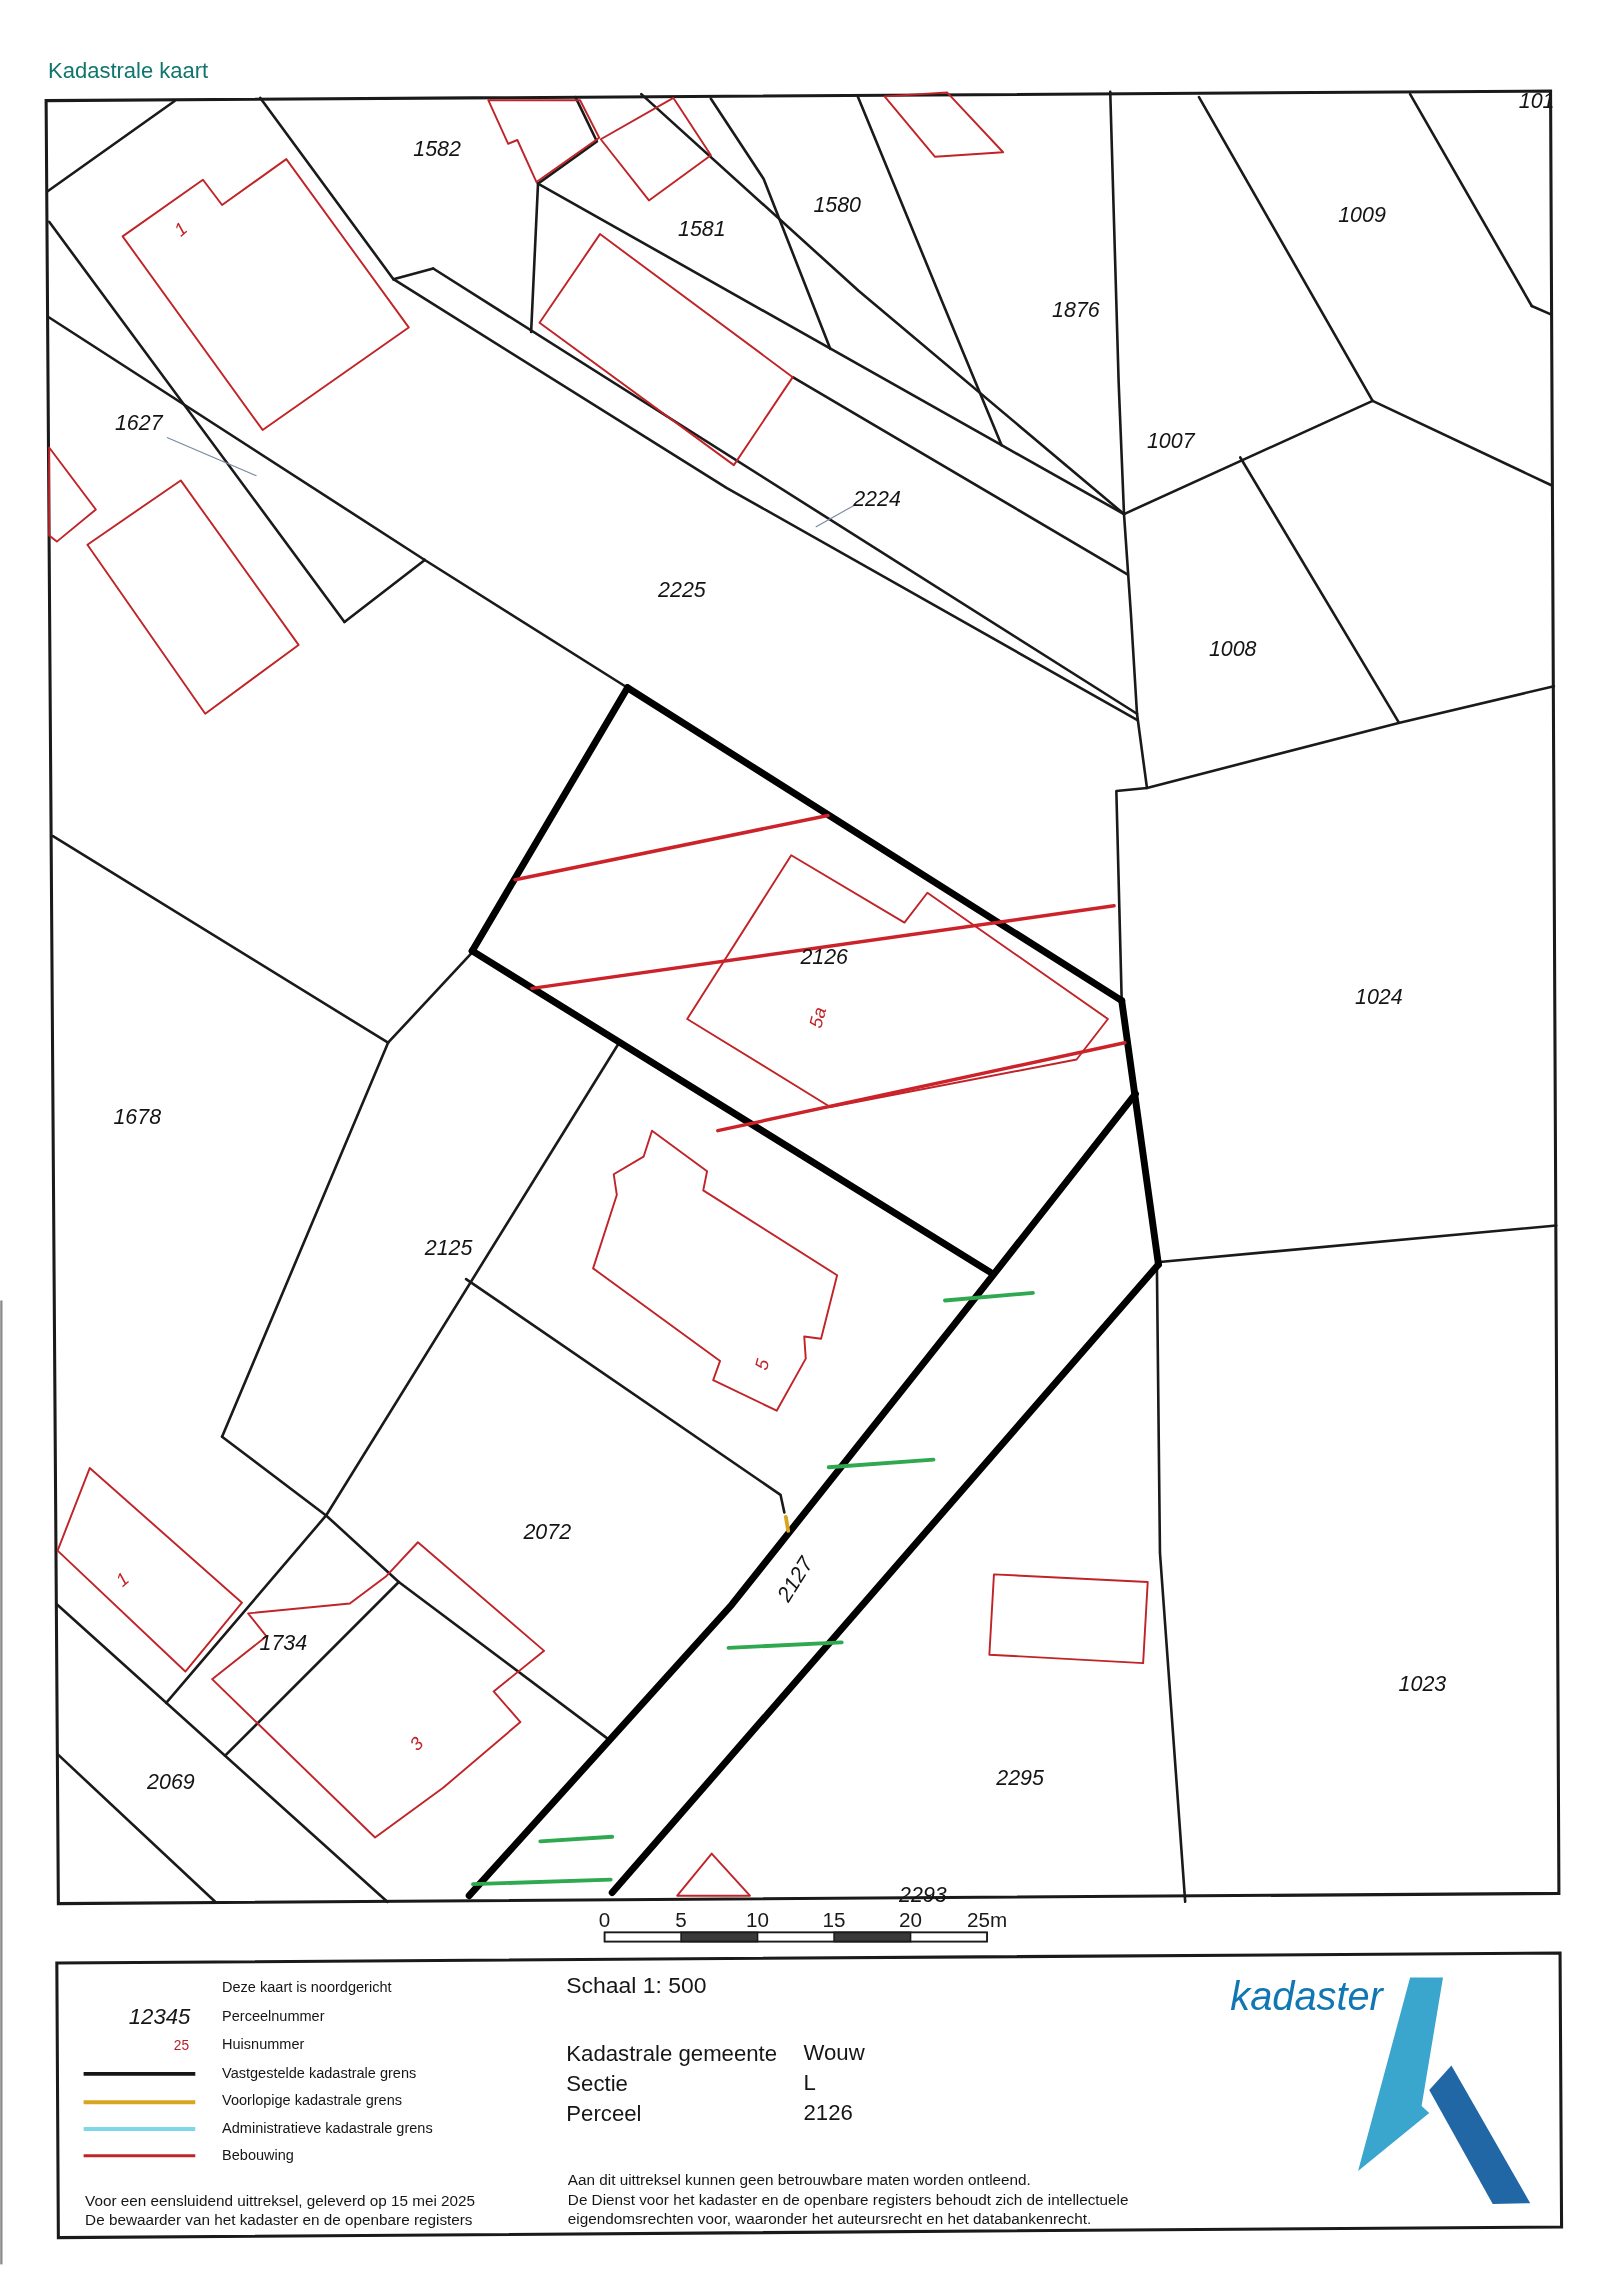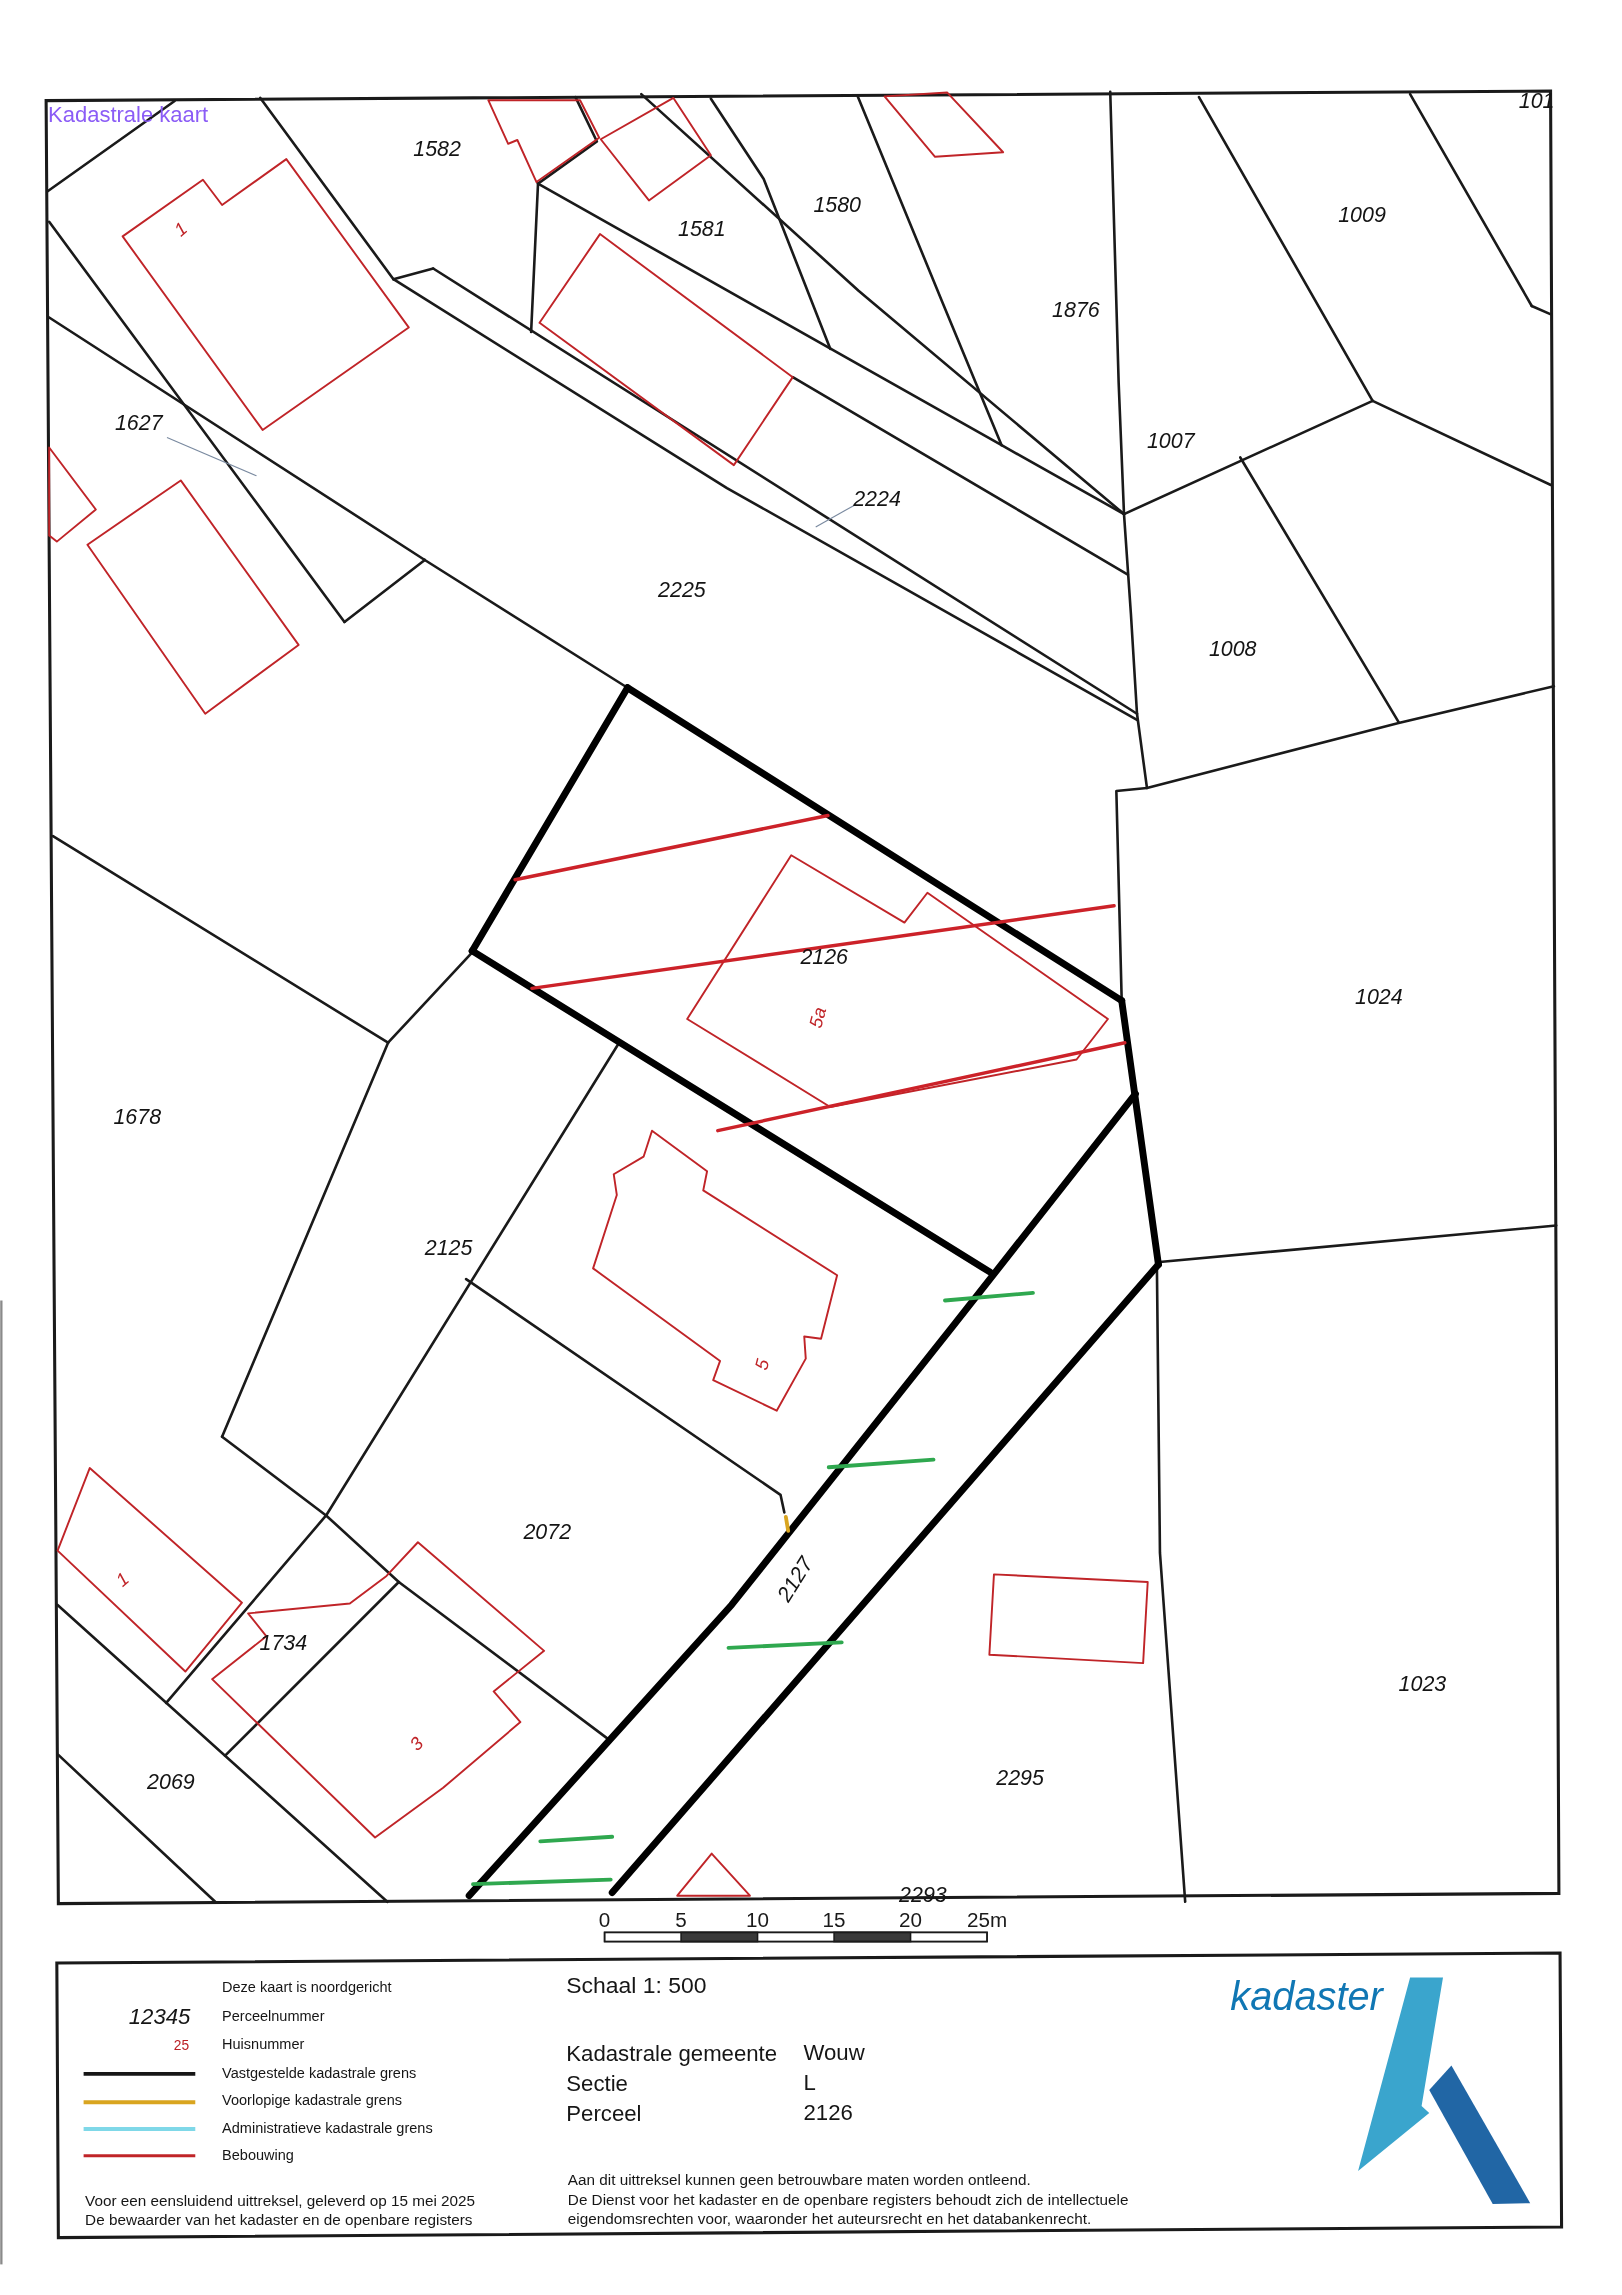--- a/index.html
+++ b/index.html
@@ -1,17 +1,17 @@
 <!DOCTYPE html>
 <html style="font-size:12.2px"><head>
 <meta charset="utf-8">
 <style>
 html,body { margin:0; padding:0; background:#ffffff; }
 #page { position:relative; width:1623px; height:2295px; background:#ffffff; overflow:hidden; }
-.title { position:absolute; left:48px; top:58px; font-family:"Liberation Sans", sans-serif; font-size:22px; color:#8b5cf6;margin-top:44px; }
+.title { position:absolute; left:48px; top:58px; font-family:"Liberation Sans", sans-serif; font-size:22px; color:#0f766e; }
 </style>
 </head>
 <body>
 <div id="page">
 <svg width="1623" height="2295" viewBox="0 0 2121 3000">
 <rect x="0" y="0" width="2121" height="3000" fill="#ffffff"></rect>
 <polygon points="60,131.5 2026.6,119 2037.5,2475 76,2488.4" fill="none" stroke="#1a1a1a" stroke-width="4"></polygon>
 <polyline points="228,132 62,250" fill="none" stroke="#1a1a1a" stroke-width="3.4" stroke-linecap="round" stroke-linejoin="round"></polyline>
 <polyline points="64,290 450,813" fill="none" stroke="#1a1a1a" stroke-width="3.4" stroke-linecap="round" stroke-linejoin="round"></polyline>
 <polyline points="64,415 555,732" fill="none" stroke="#1a1a1a" stroke-width="3.4" stroke-linecap="round" stroke-linejoin="round"></polyline>

